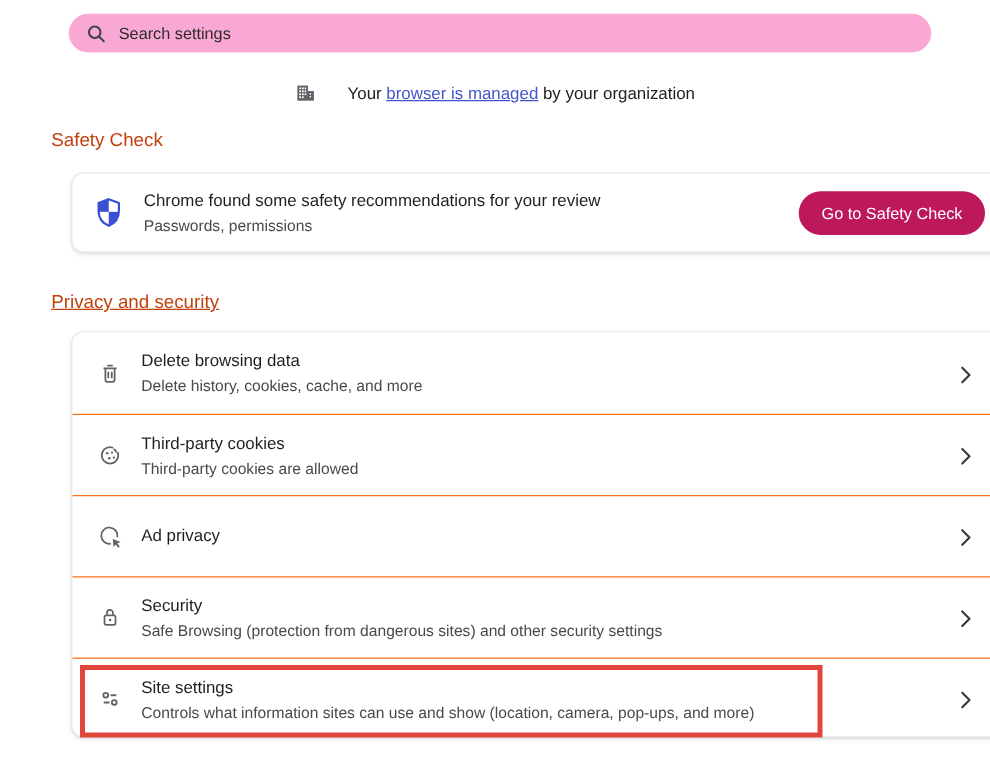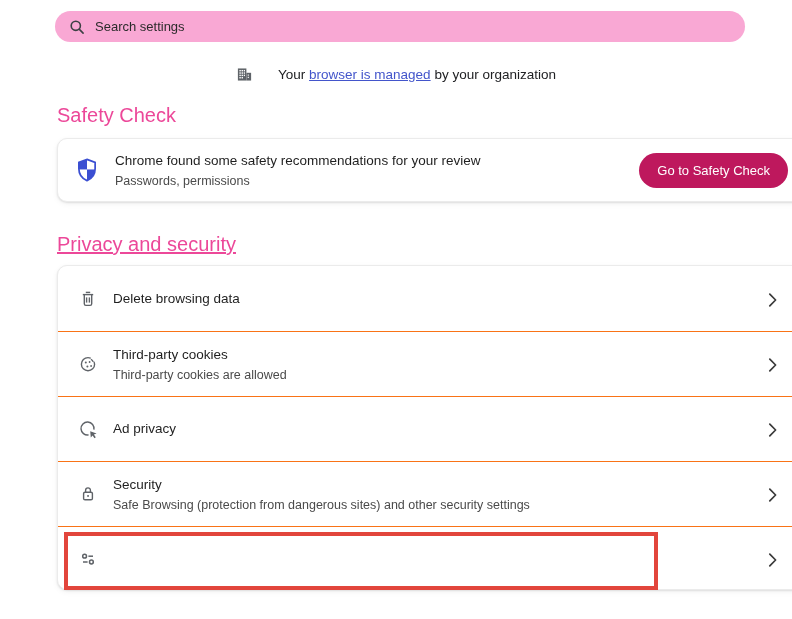--- a/index.html
+++ b/index.html
@@ -12,21 +12,21 @@
     padding:0 14px; gap:10px; }
   .search-bar input { flex:1; border:none; outline:none; background:transparent;
     font-size:13px; color:#202124; font-family:"Liberation Sans", sans-serif; }
   .search-bar input::placeholder { color:#2b2b2b; opacity:1; }
 
   
   .managed { position:absolute; left:0; top:66px; width:792px; display:flex;
     justify-content:center; align-items:center; gap:25px; font-size:13.5px; color:#202124; }
   .managed a { color:#4355cb; text-decoration:underline; cursor:pointer; }
 
-  .section-header { position:absolute; left:57px; font-size:20px; color:#ec4899; }
+  .section-header { position:absolute; left:41px; font-size:15px; color:#c2410c; }
   .hdr-safety { top:104px; }
   .hdr-privacy { top:233px;text-decoration:underline; }
 
   .card { position:absolute; left:57px; width:748px; background:#fff;
     border:1px solid #ebebeb; border-radius:10px;
     box-shadow:0 1px 2px rgba(0,0,0,.10), 0 2px 6px rgba(0,0,0,.05); }
 
   
   .safety-card { top:138px; height:64px; display:flex; align-items:center; padding:0 16px; }
   .safety-text { margin-left:15px; }
@@ -120,20 +120,21 @@
       <svg width="20" height="20" viewBox="0 0 20 20" fill="none" stroke="#5f6368" stroke-width="1.4">
         <path d="M7.8 3.4h4.4"></path>
         <path d="M4.8 5.6h10.4"></path>
         <path d="M6.3 5.6v9.2c0 .9.7 1.6 1.6 1.6h4.2c.9 0 1.6-.7 1.6-1.6V5.6"></path>
         <path d="M8.6 8.4v5.2"></path>
           <path d="M11.4 8.4v5.2"></path>
       </svg>
     </span>
     <div class="row-text">
       <div class="row-title">Delete browsing data</div>
+      <div class="row-sub">Delete history, cookies, cache, and more</div>
     </div>
     <span class="chevron">
       <svg width="20" height="20" viewBox="0 0 20 20">
           <path d="M7.8 5.2 L13.6 11 L7.8 16.8" fill="none" stroke="#3a3a3a" stroke-width="1.7" stroke-linecap="round" stroke-linejoin="round"></path>
         </svg>
     </span>
   </div>
 
   <div class="row">
     <span class="row-icon">
@@ -196,20 +197,24 @@
 
   <div class="row">
     <span class="row-icon">
       <svg width="20" height="20" viewBox="0 0 20 20" stroke="#5f6368" stroke-width="1.5" fill="none">
         <circle cx="6.6" cy="7.2" r="1.9"></circle>
         <line x1="10.4" y1="7.2" x2="15" y2="7.2"></line>
         <line x1="5" y1="13" x2="9.6" y2="13"></line>
         <circle cx="13.4" cy="13" r="1.9"></circle>
       </svg>
     </span>
+    <div class="row-text">
+      <div class="row-title">Site settings</div>
+      <div class="row-sub">Controls what information sites can use and show (location, camera, pop-ups, and more)</div>
+    </div>
     <span class="chevron">
       <svg width="20" height="20" viewBox="0 0 20 20">
           <path d="M7.8 5.2 L13.6 11 L7.8 16.8" fill="none" stroke="#3a3a3a" stroke-width="1.7" stroke-linecap="round" stroke-linejoin="round"></path>
         </svg>
     </span>
   </div>
 
 </div>
 
 <div class="annotation-rect"></div>

